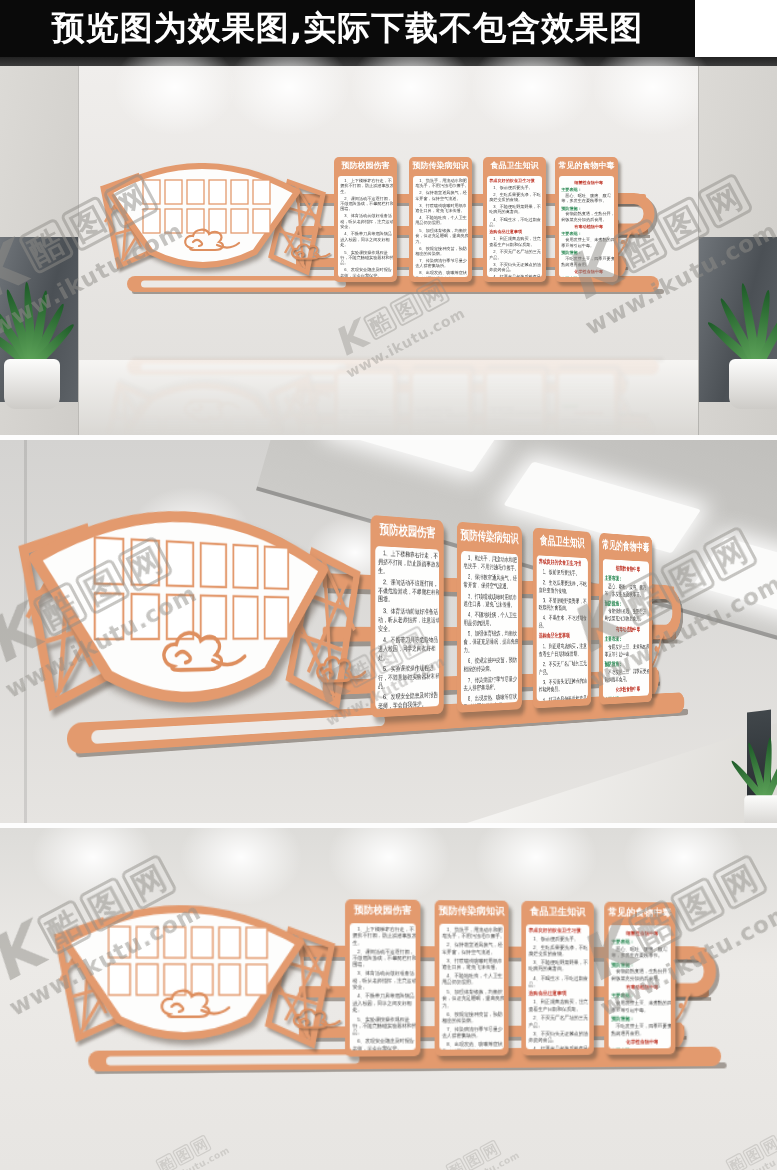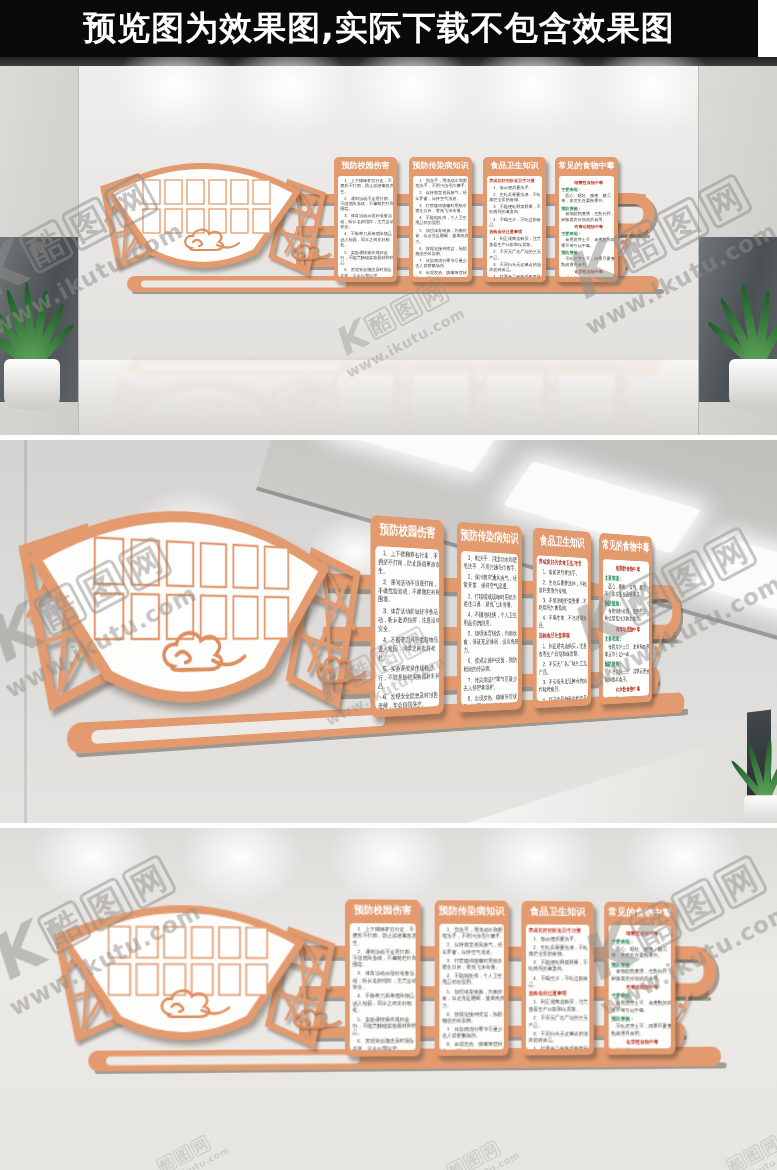--- a/index.html
+++ b/index.html
@@ -1,19 +1,19 @@
 <!DOCTYPE html>
 <html><head>
 <meta charset="utf-8">
 <style>
   html,body{margin:0;padding:0;background:#fff;}
   .page{position:relative;width:777px;height:1170px;overflow:hidden;background:#fff;
         font-family:"Liberation Sans", sans-serif;}
   
-  .banner{position:absolute;left:0;top:0;width:758px;height:57px;background:#0a0a0a;
+  .banner{position:absolute;left:0;top:0;width:695px;height:57px;background:#0a0a0a;
           display:flex;align-items:center;justify-content:center;}
   .banner-text{color:#fff;font-size:33px;font-weight:bold;letter-spacing:1px;white-space:nowrap;
                font-family:"DejaVu Sans", sans-serif;}
   
   .scene{position:absolute;left:0;width:777px;overflow:hidden;}
   #scene1{top:57px;height:378px;background:#e8e6e3;}
   #scene2{top:440px;height:383px;background:linear-gradient(#d4d3d1,#e6e4e1);}
   #scene3{top:828px;height:342px;background:linear-gradient(#dddcd9,#eceae7 40%,#e7e5e2);}
   .sep{position:absolute;left:0;width:777px;height:5px;background:#fdfdfd;z-index:40;}
   #sep1{top:435px;} #sep2{top:823px;}

